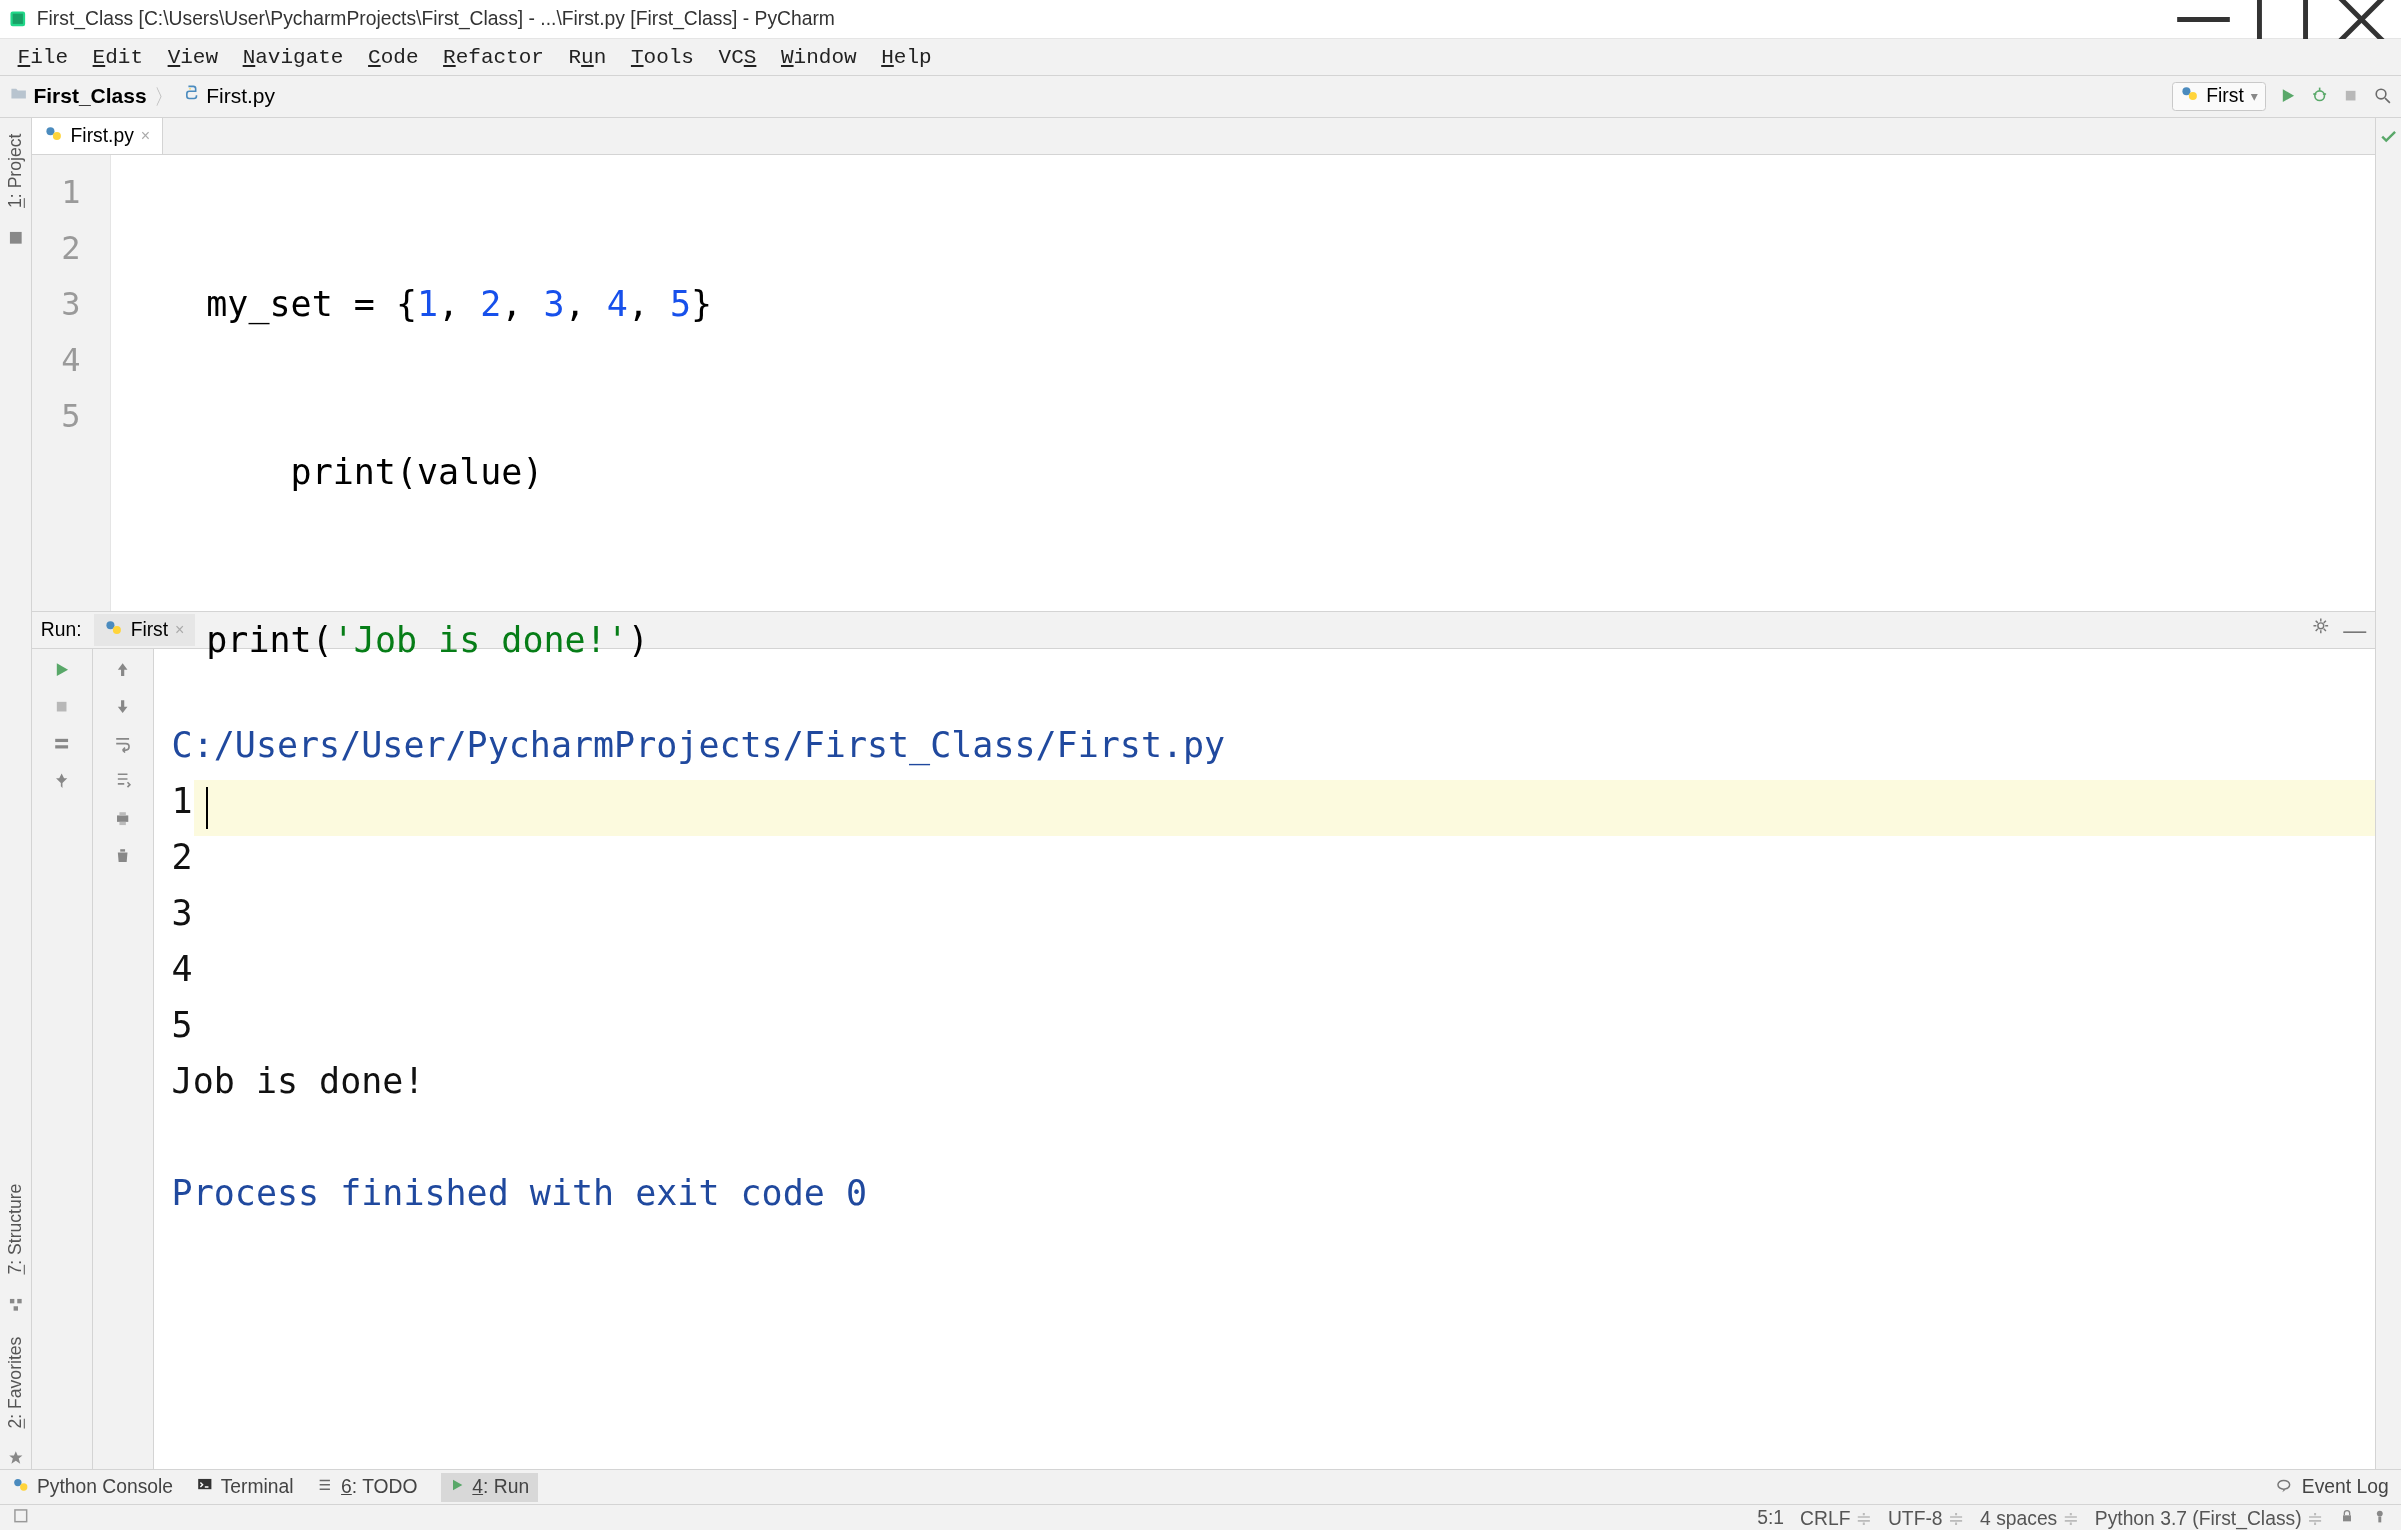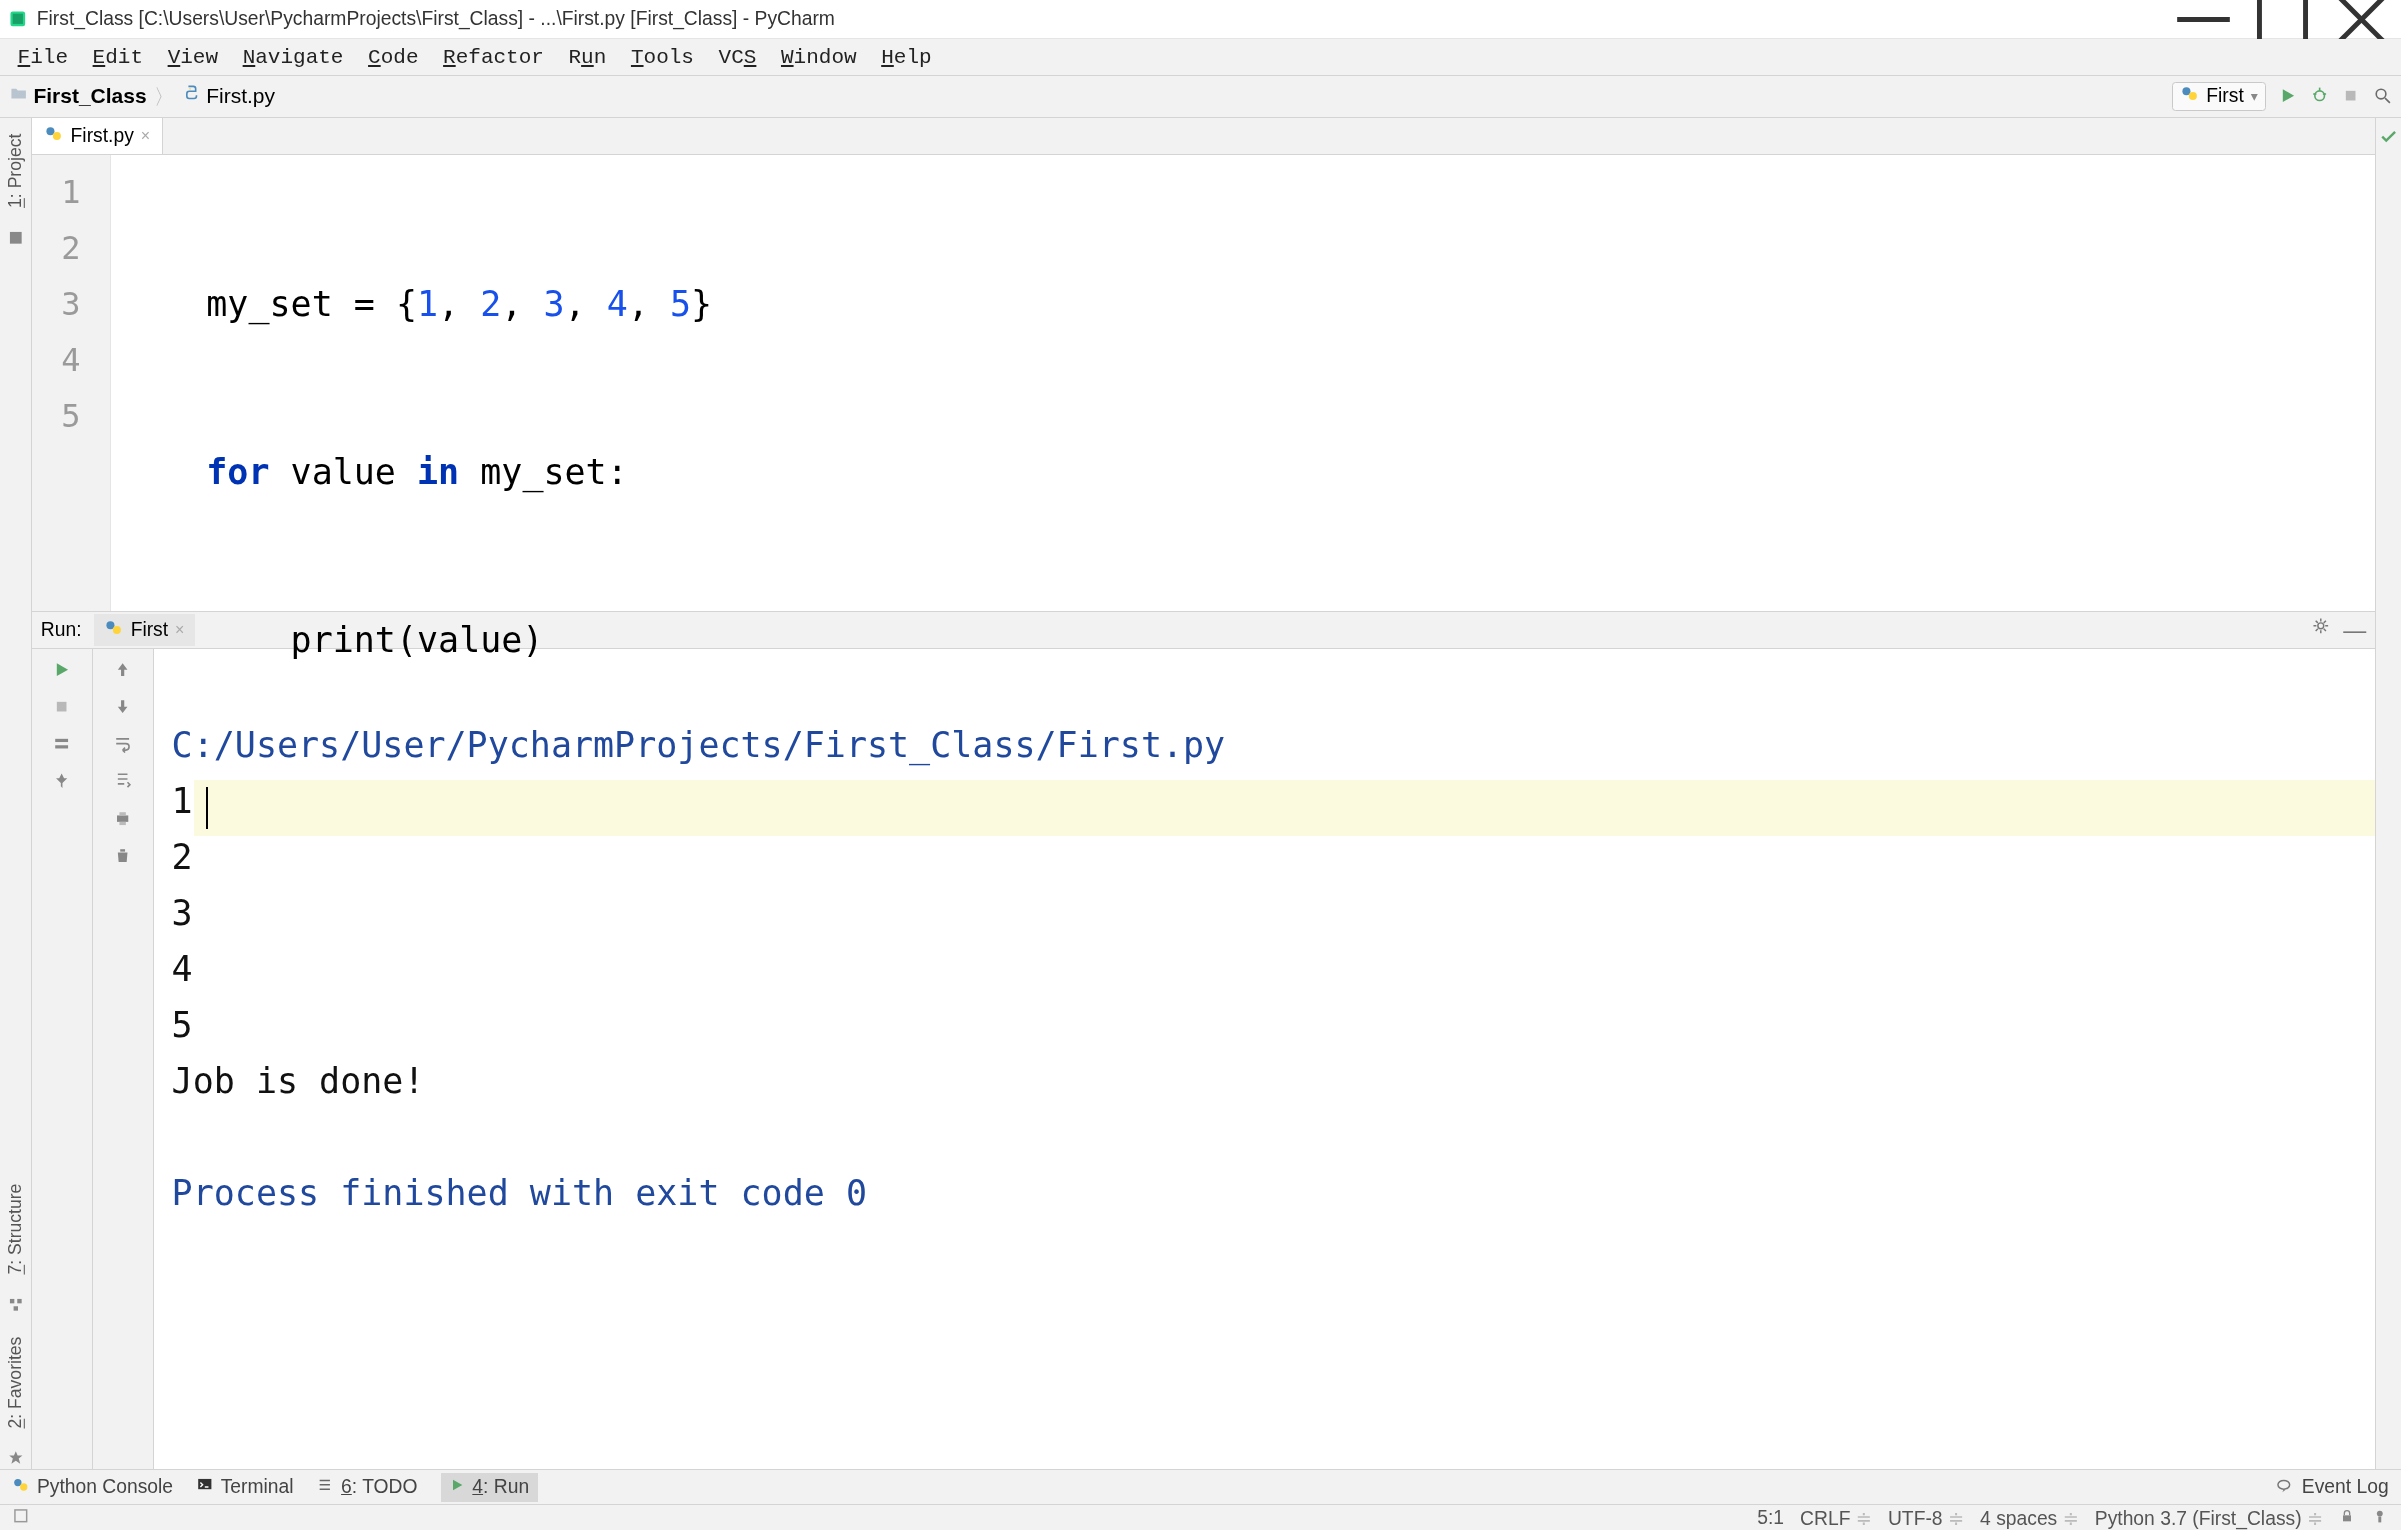--- a/index.html
+++ b/index.html
@@ -395,22 +395,22 @@
       <div class="line-gutter">
         <div class="ln">1</div>
         <div class="ln">2</div>
         <div class="ln">3</div>
         <div class="ln">4</div>
         <div class="ln">5</div>
       </div>
       <div class="margin-strip"></div>
       <div class="code-area">
         <div class="code-line"><span class="ident">my_set = {</span><span class="num">1</span><span>, </span><span class="num">2</span><span>, </span><span class="num">3</span><span>, </span><span class="num">4</span><span>, </span><span class="num">5</span><span>}</span></div>
-        <div class="code-line"><span class="kw">for</span><span class="ident"> value </span><span class="kw">in</span><span class="ident"> my_set:</span></div>
         <div class="code-line"><span class="fn">    print(value)</span></div>
+        <div class="code-line"><span class="fn">print(</span><span class="str">'Job is done!'</span><span class="fn">)</span></div>
         <div class="code-line current"><span class="caret"></span></div>
       </div>
     </div>
 
     <div class="run-panel" style="flex:1;">
       <div class="run-header">
         <span>Run:</span>
         <div class="run-tab">
           <span class="pyfile-icon"><svg viewBox="0 0 24 24" width="16" height="16">
                 <circle cx="8" cy="9" r="5" fill="#4b8bbe"></circle>

